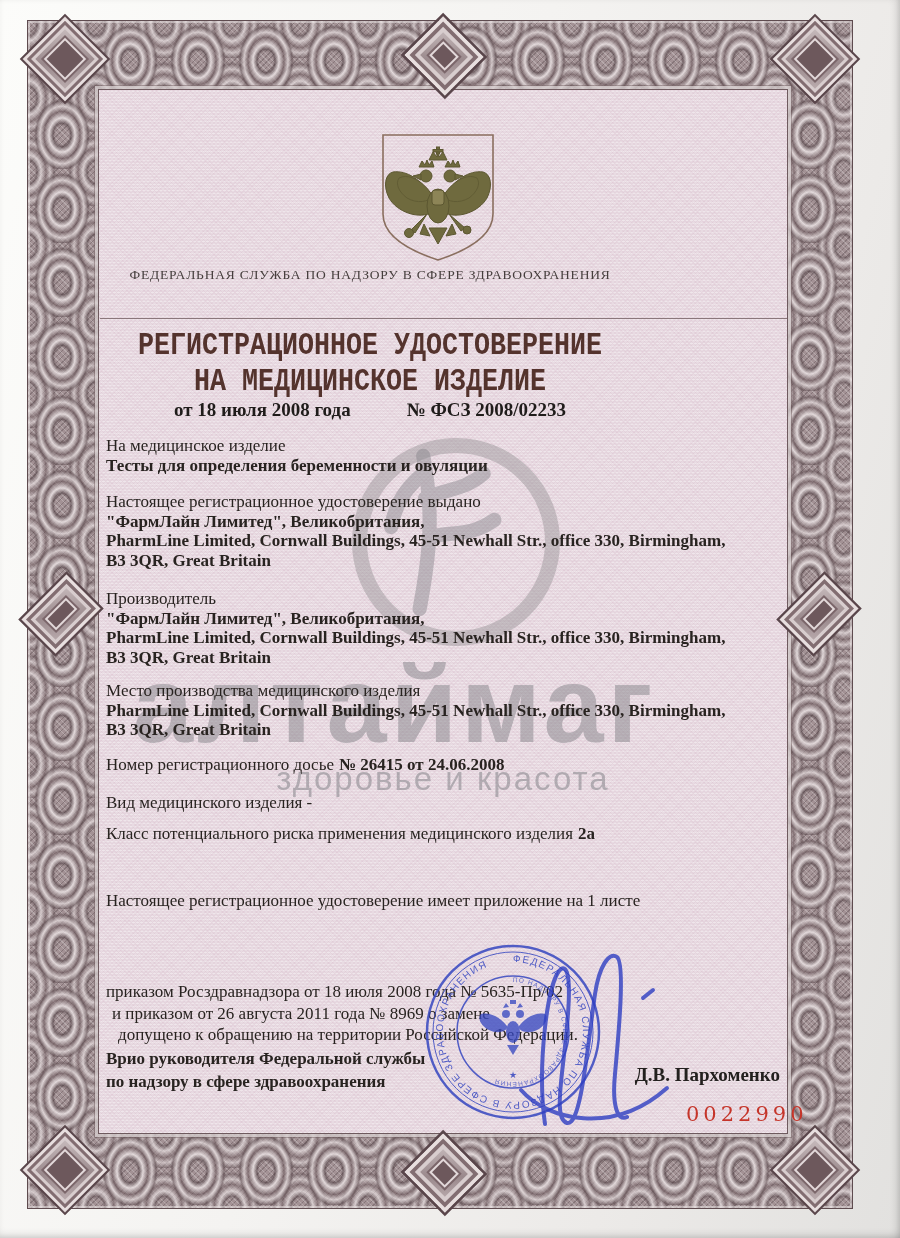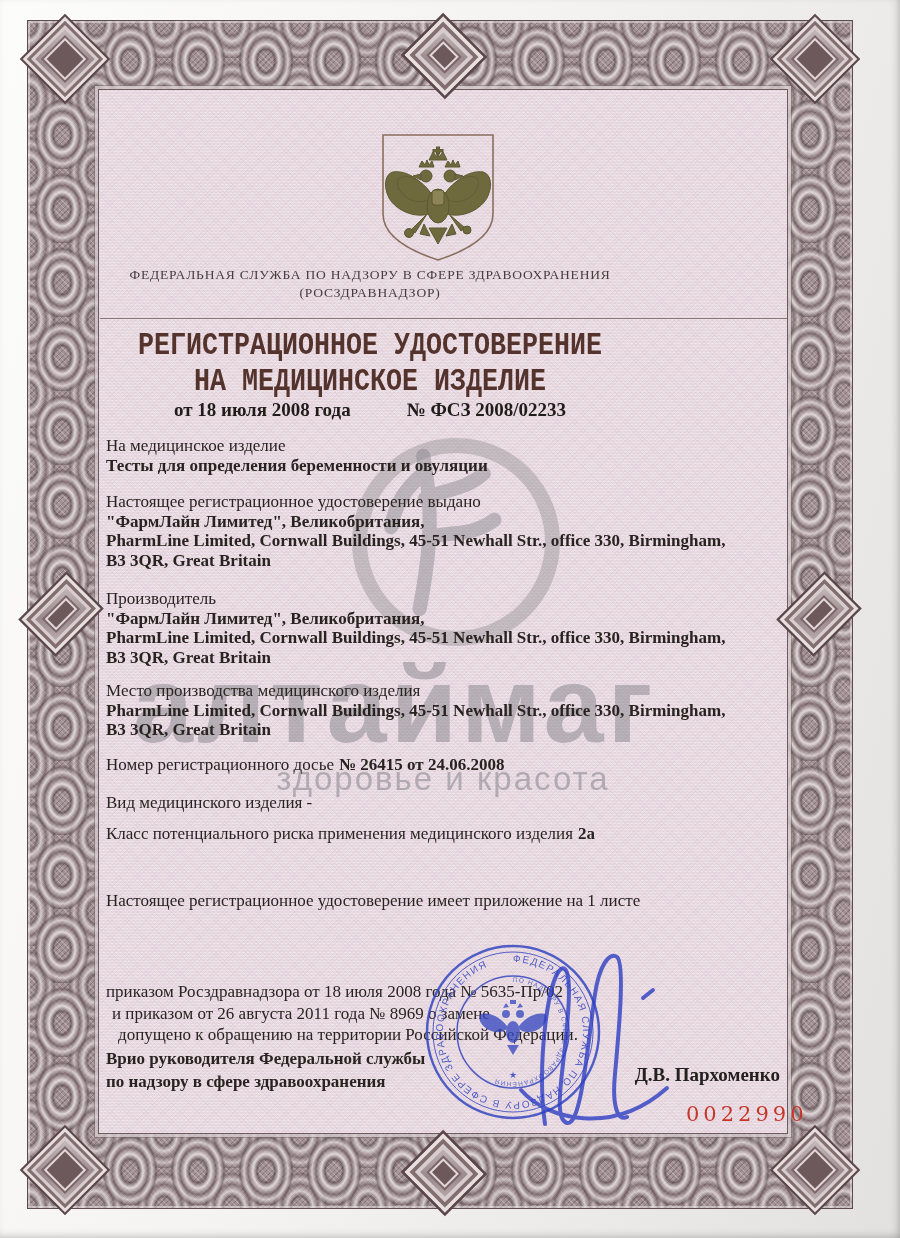--- a/index.html
+++ b/index.html
@@ -163,21 +163,20 @@
         <path d="M50,84 L34,100 l4,3 z"></path>
           <circle cx="32" cy="103" r="4.5"></circle>
         <path d="M72,84 L88,98 l-4,3 z"></path>
           <circle cx="90" cy="100" r="4"></circle>
         <rect x="55" y="60" width="12" height="15" rx="3" fill="#8d8557"></rect>
       </g>
     </svg>
 
     <div class="center-col agency">
       <div>ФЕДЕРАЛЬНАЯ СЛУЖБА ПО НАДЗОРУ В СФЕРЕ ЗДРАВООХРАНЕНИЯ</div>
-      <div>(РОСЗДРАВНАДЗОР)</div>
     </div>
 
     <div class="rule"></div>
 
     <div class="center-col title">
       <div class="tline">РЕГИСТРАЦИОННОЕ УДОСТОВЕРЕНИЕ</div>
       <div class="tline">НА МЕДИЦИНСКОЕ ИЗДЕЛИЕ</div>
     </div>
 
     <div class="center-col dateline">

